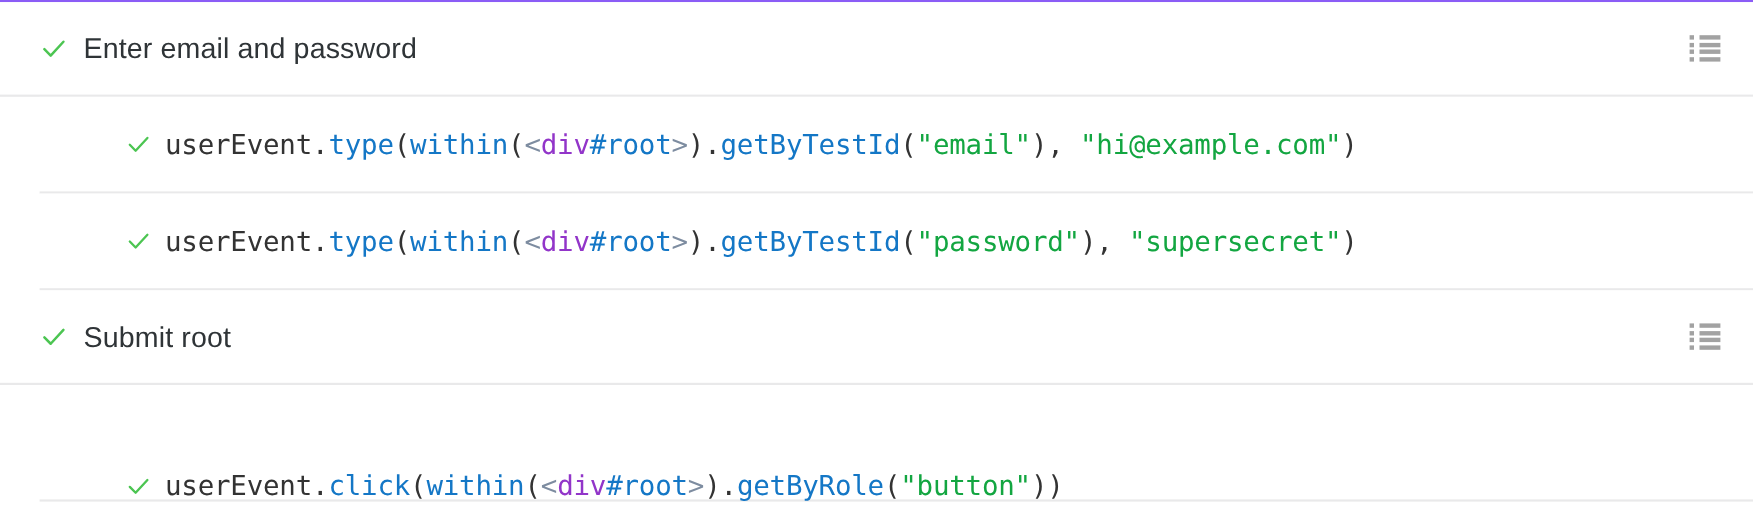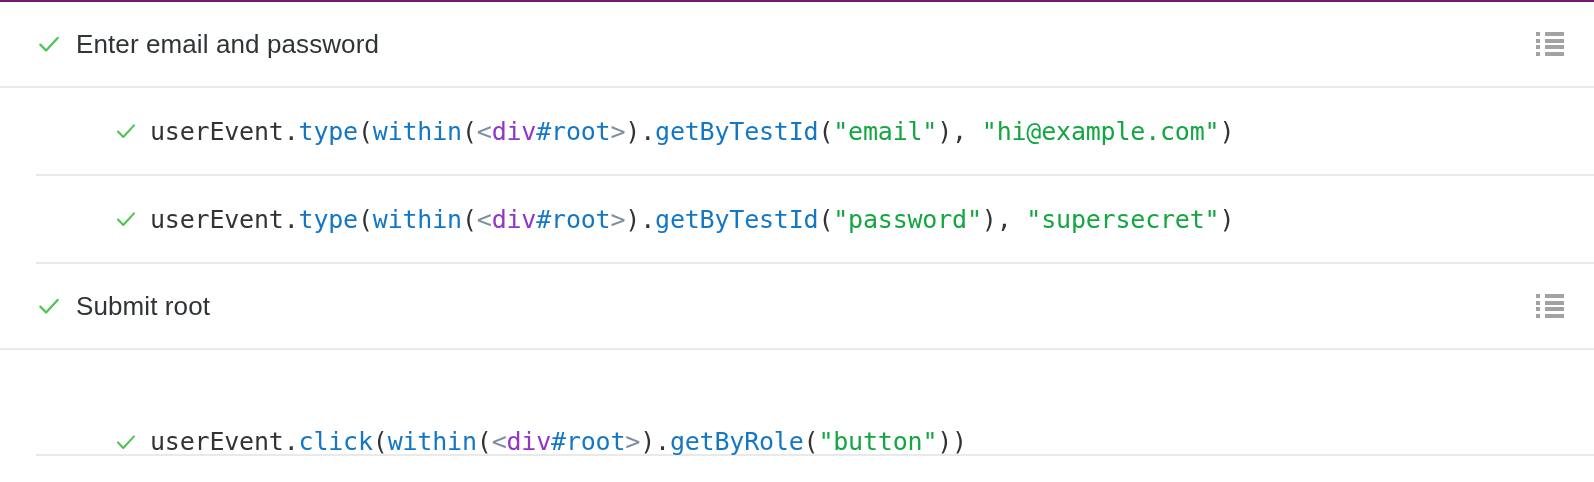--- a/index.html
+++ b/index.html
@@ -11,21 +11,21 @@
     width: 1594px;
     height: 482px;
     font-family: "Liberation Sans", sans-serif;
     -webkit-font-smoothing: antialiased;
     overflow: hidden;
   }
 
   .test-list {
     width: 1594px;
     background: #ffffff;
-    border-top: 2px solid #701a75;
+    border-top: 2px solid #8b5cf6;
   }
 
   .row {
     position: relative;
     box-sizing: border-box;
     width: 100%;
     display: flex;
     align-items: center;
     border-bottom: 2px solid #e9e9ea;
     background: #ffffff;

